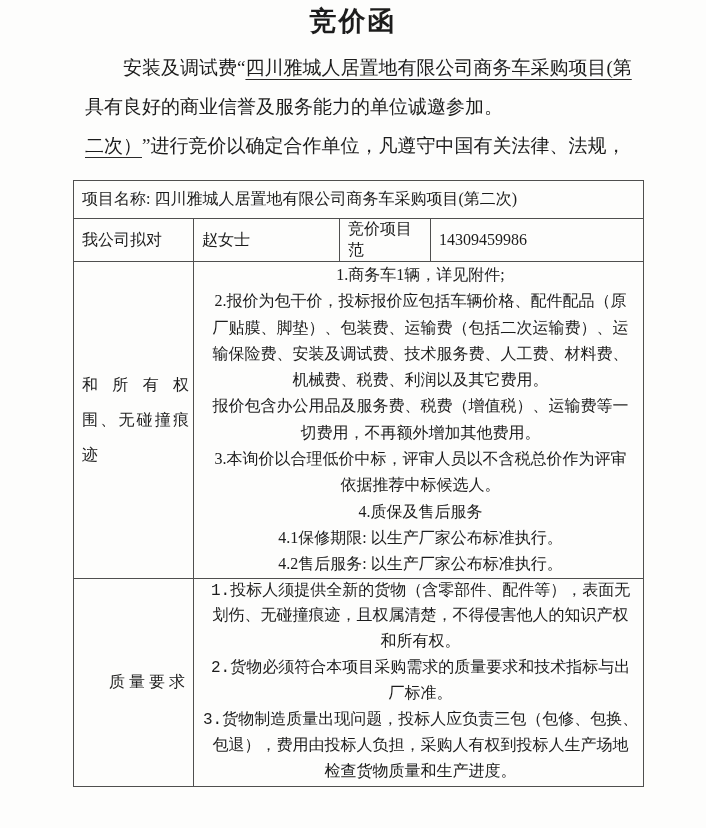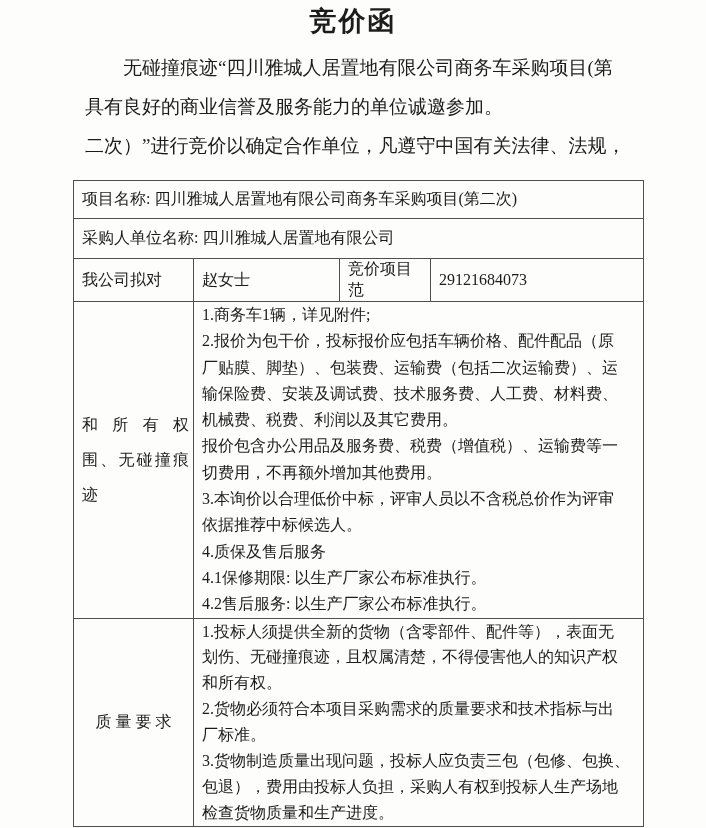--- a/index.html
+++ b/index.html
@@ -30,20 +30,21 @@
     width: 560px;
     font-size: 19px;
   }
   .intro-line {
     height: 39px;
     line-height: 39px;
     white-space: pre;
   }
   .first-indent { display: inline-block; width: 38px; }
   .ul-seg {
+    text-decoration: underline;
     text-underline-offset: 5px;
     text-decoration-thickness: 1px;
     text-decoration-color: #2a2a2a;
   }
   table.bid-table {
     position: absolute;
     left: 73px; top: 180px;
     width: 570px;
     border-collapse: collapse;
     table-layout: fixed;
@@ -57,68 +58,66 @@
   }
   tr.r-project   { height: 38px; }
   tr.r-purchaser { height: 40px; }
   tr.r-contact   { height: 37px; }
   tr.r-scope     { height: 316px; }
   tr.r-quality   { height: 207px; }
   td.content-cell {
     vertical-align: top;
     white-space: pre;
     padding: 1px 4px 0 9px;
+    text-align: center;
   }
   td.scope-content-cell   { line-height: 26.3px; }
-  td.quality-content-cell { line-height: 25.9px; }
+  td.quality-content-cell { line-height: 25.9px; font-family: Liberation Mono, monospace; }
   td.vlabel-cell { padding: 0 7px; }
   .vlabel-line {
     line-height: 35px;
     text-align: justify;
     text-align-last: justify;
   }
   td.center-label-cell {
-    text-align: center;
+    text-align: right;
     letter-spacing: 4px;
     padding: 0;
     font-family: Liberation Serif, serif;
   }
 </style>
 </head>
 <body>
 
 <div class="page">
 
   <h1 class="doc-title">竞价函</h1>
 
   <div class="intro">
-    <div class="intro-line"><span class="first-indent"></span><span>无碰撞痕迹“</span><span class="ul-seg">四川雅城人居置地有限公司商务车采购项目(第</span></div>
+    <div class="intro-line"><span class="first-indent"></span><span>安装及调试费“</span><span class="ul-seg">四川雅城人居置地有限公司商务车采购项目(第</span></div>
     <div class="intro-line"><span>具有良好的商业信誉及服务能力的单位诚邀参加。</span></div>
     <div class="intro-line"><span class="ul-seg">二次）</span><span>”进行竞价以确定合作单位，凡遵守中国有关法律、法规，</span></div>
   </div>
 
   <table class="bid-table">
     <colgroup>
       <col style="width:120px">
       <col style="width:146px">
       <col style="width:91px">
       <col style="width:213px">
     </colgroup>
     <tbody>
       <tr class="r-project">
         <td colspan="4">项目名称: 四川雅城人居置地有限公司商务车采购项目(第二次)</td>
       </tr>
-      <tr class="r-purchaser">
-        <td colspan="4">采购人单位名称: 四川雅城人居置地有限公司</td>
-      </tr>
       <tr class="r-contact">
         <td>我公司拟对</td>
         <td>赵女士</td>
         <td>竞价项目范</td>
-        <td>29121684073</td>
+        <td>14309459986</td>
       </tr>
       <tr class="r-scope">
         <td class="vlabel-cell">
           <div class="vlabel-line">和所有权</div>
           <div class="vlabel-line">围、无碰撞痕迹</div>
         </td>
         <td colspan="3" class="content-cell scope-content-cell">1.商务车1辆，详见附件;
 2.报价为包干价，投标报价应包括车辆价格、配件配品（原
 厂贴膜、脚垫）、包装费、运输费（包括二次运输费）、运
 输保险费、安装及调试费、技术服务费、人工费、材料费、

